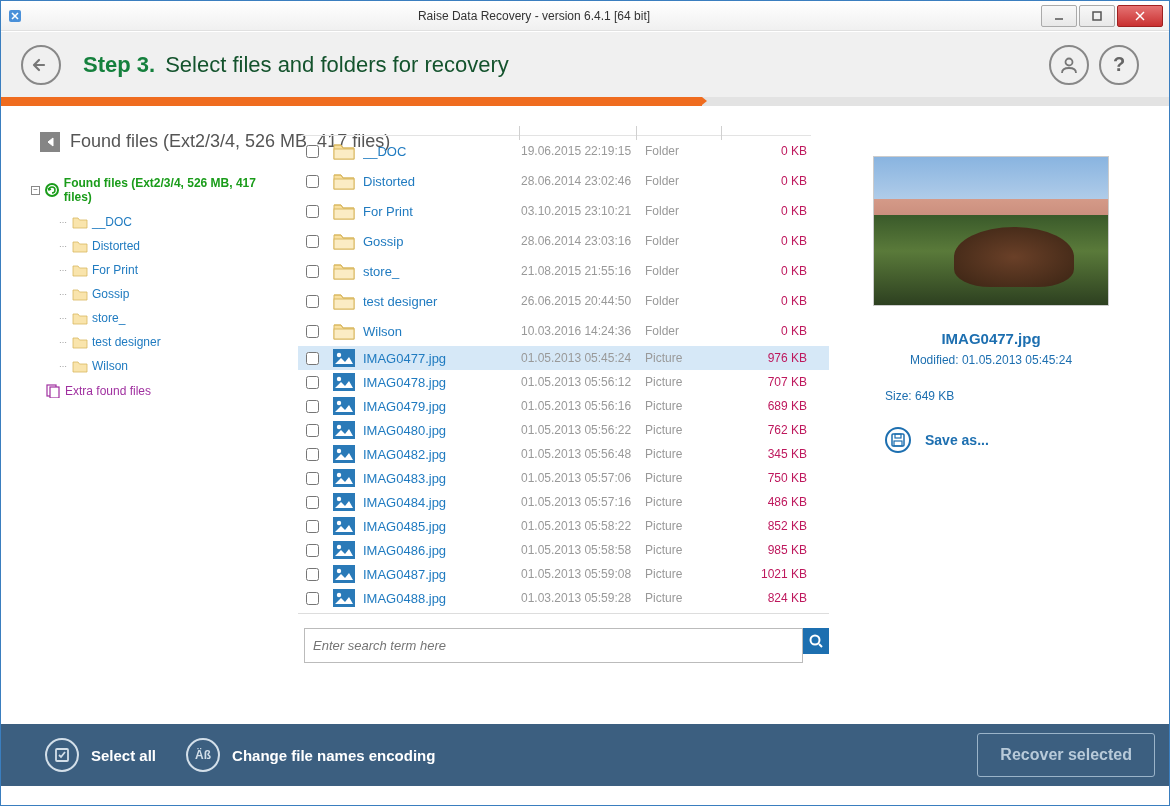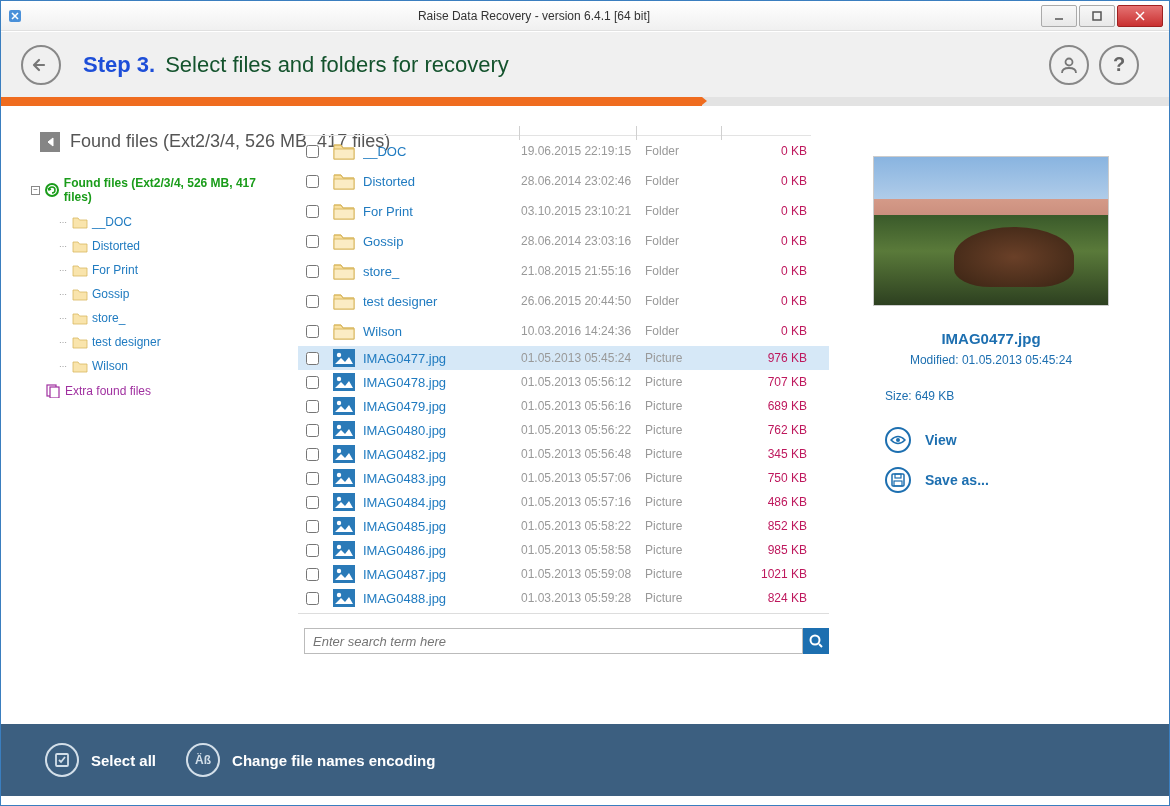--- a/index.html
+++ b/index.html
@@ -12,21 +12,21 @@
 .win-controls { display: flex; gap: 0; }
 .win-btn { width: 36px; height: 22px; display: flex; align-items: center; justify-content: center; border: 1px solid #aaa; background: linear-gradient(#f8f8f8,#e8e8e8); border-radius: 2px; margin-left: 2px; cursor: pointer; }
 .win-btn.close { background: linear-gradient(#e57373,#c93030); border-color: #a02020; color: #fff; width: 46px; }
 .win-btn svg { stroke: #555; }
 .win-btn.close svg { stroke: #fff; }
 
 
 .header { height: 66px; background: #f0f0f0; display: flex; align-items: center; padding: 0 30px 0 20px; border-top: 1px solid #fff; }
 .back-btn { width: 40px; height: 40px; border: 2px solid #888; border-radius: 50%; display: flex; align-items: center; justify-content: center; margin-right: 22px; cursor: pointer; }
 .back-btn svg { stroke: #777; }
-.step-label { font-size: 22px; font-weight: 600; color: #1d4ed8; margin-right: 10px; }
+.step-label { font-size: 22px; font-weight: 600; color: #15803d; margin-right: 10px; }
 .step-desc { font-size: 22px; color: #14532d; font-weight: 400; flex: 1; }
 .hdr-icon { width: 40px; height: 40px; border: 2px solid #888; border-radius: 50%; display: flex; align-items: center; justify-content: center; margin-left: 10px; cursor: pointer; color: #666; font-size: 20px; }
 
 
 .progress { height: 9px; display: flex; }
 .prog-seg { flex: 1; background: #ef6c1f; position: relative; }
 .prog-seg.inactive { background: #e3e3e3; }
 .prog-seg:not(:last-child)::after { content:""; position:absolute; right:-5px; top:0; width:0; height:0; border-top:4.5px solid transparent; border-bottom:4.5px solid transparent; border-left:5px solid #ef6c1f; z-index:1;}
 .prog-seg.inactive:not(:last-child)::after{ border-left-color:#e3e3e3;}
 
@@ -70,40 +70,40 @@
 .folder-icon{ width:22px; height:18px;}
 .image-icon{ width:22px; height:18px;}
 
 
 .file-table-body::-webkit-scrollbar{ width:17px;}
 .file-table-body::-webkit-scrollbar-track{ background:#f0f0f0;}
 .file-table-body::-webkit-scrollbar-thumb{ background:#c8c8c8; border:1px solid #aaa; border-radius:2px;}
 .file-table-body::-webkit-scrollbar-button{ background:#e8e8e8; height:17px; border:1px solid #aaa;}
 
 .search-row { padding: 14px 0 0 6px; display:flex;}
-.search-row input { flex:1; height:26px; border:1px solid #bbb; padding:0 8px; font-size:13px; font-style:italic; color:#888; max-width:500px;}
+.search-row input { flex:1; height:35px; border:1px solid #bbb; padding:0 8px; font-size:13px; font-style:italic; color:#888; max-width:500px;}
 .search-row .search-btn { width:26px; height:26px; background:#1d6fb0; display:flex; align-items:center; justify-content:center; cursor:pointer;}
 .search-row .search-btn svg { stroke:#fff;}
 
 
 .right { width:340px; padding: 50px 36px 0 20px;}
 .preview-img { width:236px; height:150px; border:1px solid #ccc; padding:3px; margin:0 auto 24px auto; display:block; position:relative; overflow:hidden;}
 .preview-img .sky{ position:absolute; top:0;left:0;right:0;height:58px; background:linear-gradient(#89b4e0,#bed5ec);}
 .preview-img .bldg{ position:absolute; top:42px; left:0; right:0; height:38px; background:linear-gradient(#d49a88,#c08070);}
 .preview-img .trees{ position:absolute; top:58px; left:0; right:0; bottom:0; background:linear-gradient(#3a5a2a 0%, #5a7a3a 40%, #2d4020 100%);}
 .preview-img .bush{ position:absolute; top:70px; left:80px; width:120px; height:60px; background:radial-gradient(ellipse at center, #6a4028, #3a2414); border-radius:50% 50% 30% 30%;}
 .preview-name { text-align:center; color:#1d6fb0; font-size:15px; font-weight:600; margin-bottom:6px;}
 .preview-mod { text-align:center; color:#1d6fb0; font-size:12px; margin-bottom:22px;}
 .preview-size { color:#1d6fb0; font-size:12px; margin-left:36px; margin-bottom:24px;}
 .preview-action { display:flex; align-items:center; margin-left:36px; margin-bottom:14px; cursor:pointer;}
 .preview-action .circ { width:26px; height:26px; border:2px solid #1d6fb0; border-radius:50%; display:flex; align-items:center; justify-content:center; margin-right:14px;}
 .preview-action .lbl { color:#1d6fb0; font-size:14px; font-weight:600;}
 
 
-.footer { height:72px; background:#3c5f80; display:flex; align-items:center; padding:0 12px;}
+.footer { height:62px; background:#3c5f80; display:flex; align-items:center; padding:0 12px;}
 .footer-btn { display:flex; align-items:center; margin-left:18px; cursor:pointer; color:#fff;}
 .footer-btn .circ { width:34px; height:34px; border:2px solid #d3dfe9; border-radius:50%; display:flex; align-items:center; justify-content:center; margin-right:12px;}
 .footer-btn .lbl { font-size:15px; font-weight:600;}
 .footer-spacer{ flex:1;}
 .recover-btn { border:1px solid #9bb4c9; padding:12px 22px; color:#b8cad9; font-size:16px; font-weight:600; border-radius:3px; cursor:pointer; background:#3c5f80; margin-right:2px;}
 </style>
 </head>
 <body>
 
 <div class="titlebar">
@@ -522,29 +522,20 @@
       <div class="sky"></div>
         <div class="bldg"></div>
         <div class="trees"></div>
         <div class="bush"></div>
     </div>
     <div class="preview-name">IMAG0477.jpg</div>
     <div class="preview-mod">Modified: 01.05.2013 05:45:24</div>
     <div class="preview-size">Size: 649 KB</div>
     <div class="preview-action">
       <div class="circ">
-          <svg width="16" height="10">
-            <path d="M1 5 Q8 -2 15 5 Q8 12 1 5 Z" fill="none" stroke="#1d6fb0" stroke-width="1.5"></path>
-            <circle cx="8" cy="5" r="2" fill="#1d6fb0"></circle>
-          </svg>
-        </div>
-      <span class="lbl">View</span>
-    </div>
-    <div class="preview-action">
-      <div class="circ">
           <svg width="14" height="14">
             <rect x="1" y="1" width="12" height="12" rx="1" fill="none" stroke="#1d6fb0" stroke-width="1.5"></rect>
             <rect x="4" y="1" width="6" height="4" fill="none" stroke="#1d6fb0" stroke-width="1.2"></rect>
             <rect x="3" y="8" width="8" height="5" fill="none" stroke="#1d6fb0" stroke-width="1.2"></rect>
           </svg>
         </div>
       <span class="lbl">Save as...</span>
     </div>
   </div>
 </div>
@@ -559,13 +550,14 @@
       </div>
     <span class="lbl">Select all</span>
   </div>
   <div class="footer-btn" style="margin-left:30px;">
     <div class="circ">
         <span style="color:#d3dfe9; font-size:12px; font-weight:600;">Äß</span>
       </div>
     <span class="lbl">Change file names encoding</span>
   </div>
   <div class="footer-spacer"></div>
+  <div class="recover-btn">Recover selected</div>
 </div>
 
 </body></html>

